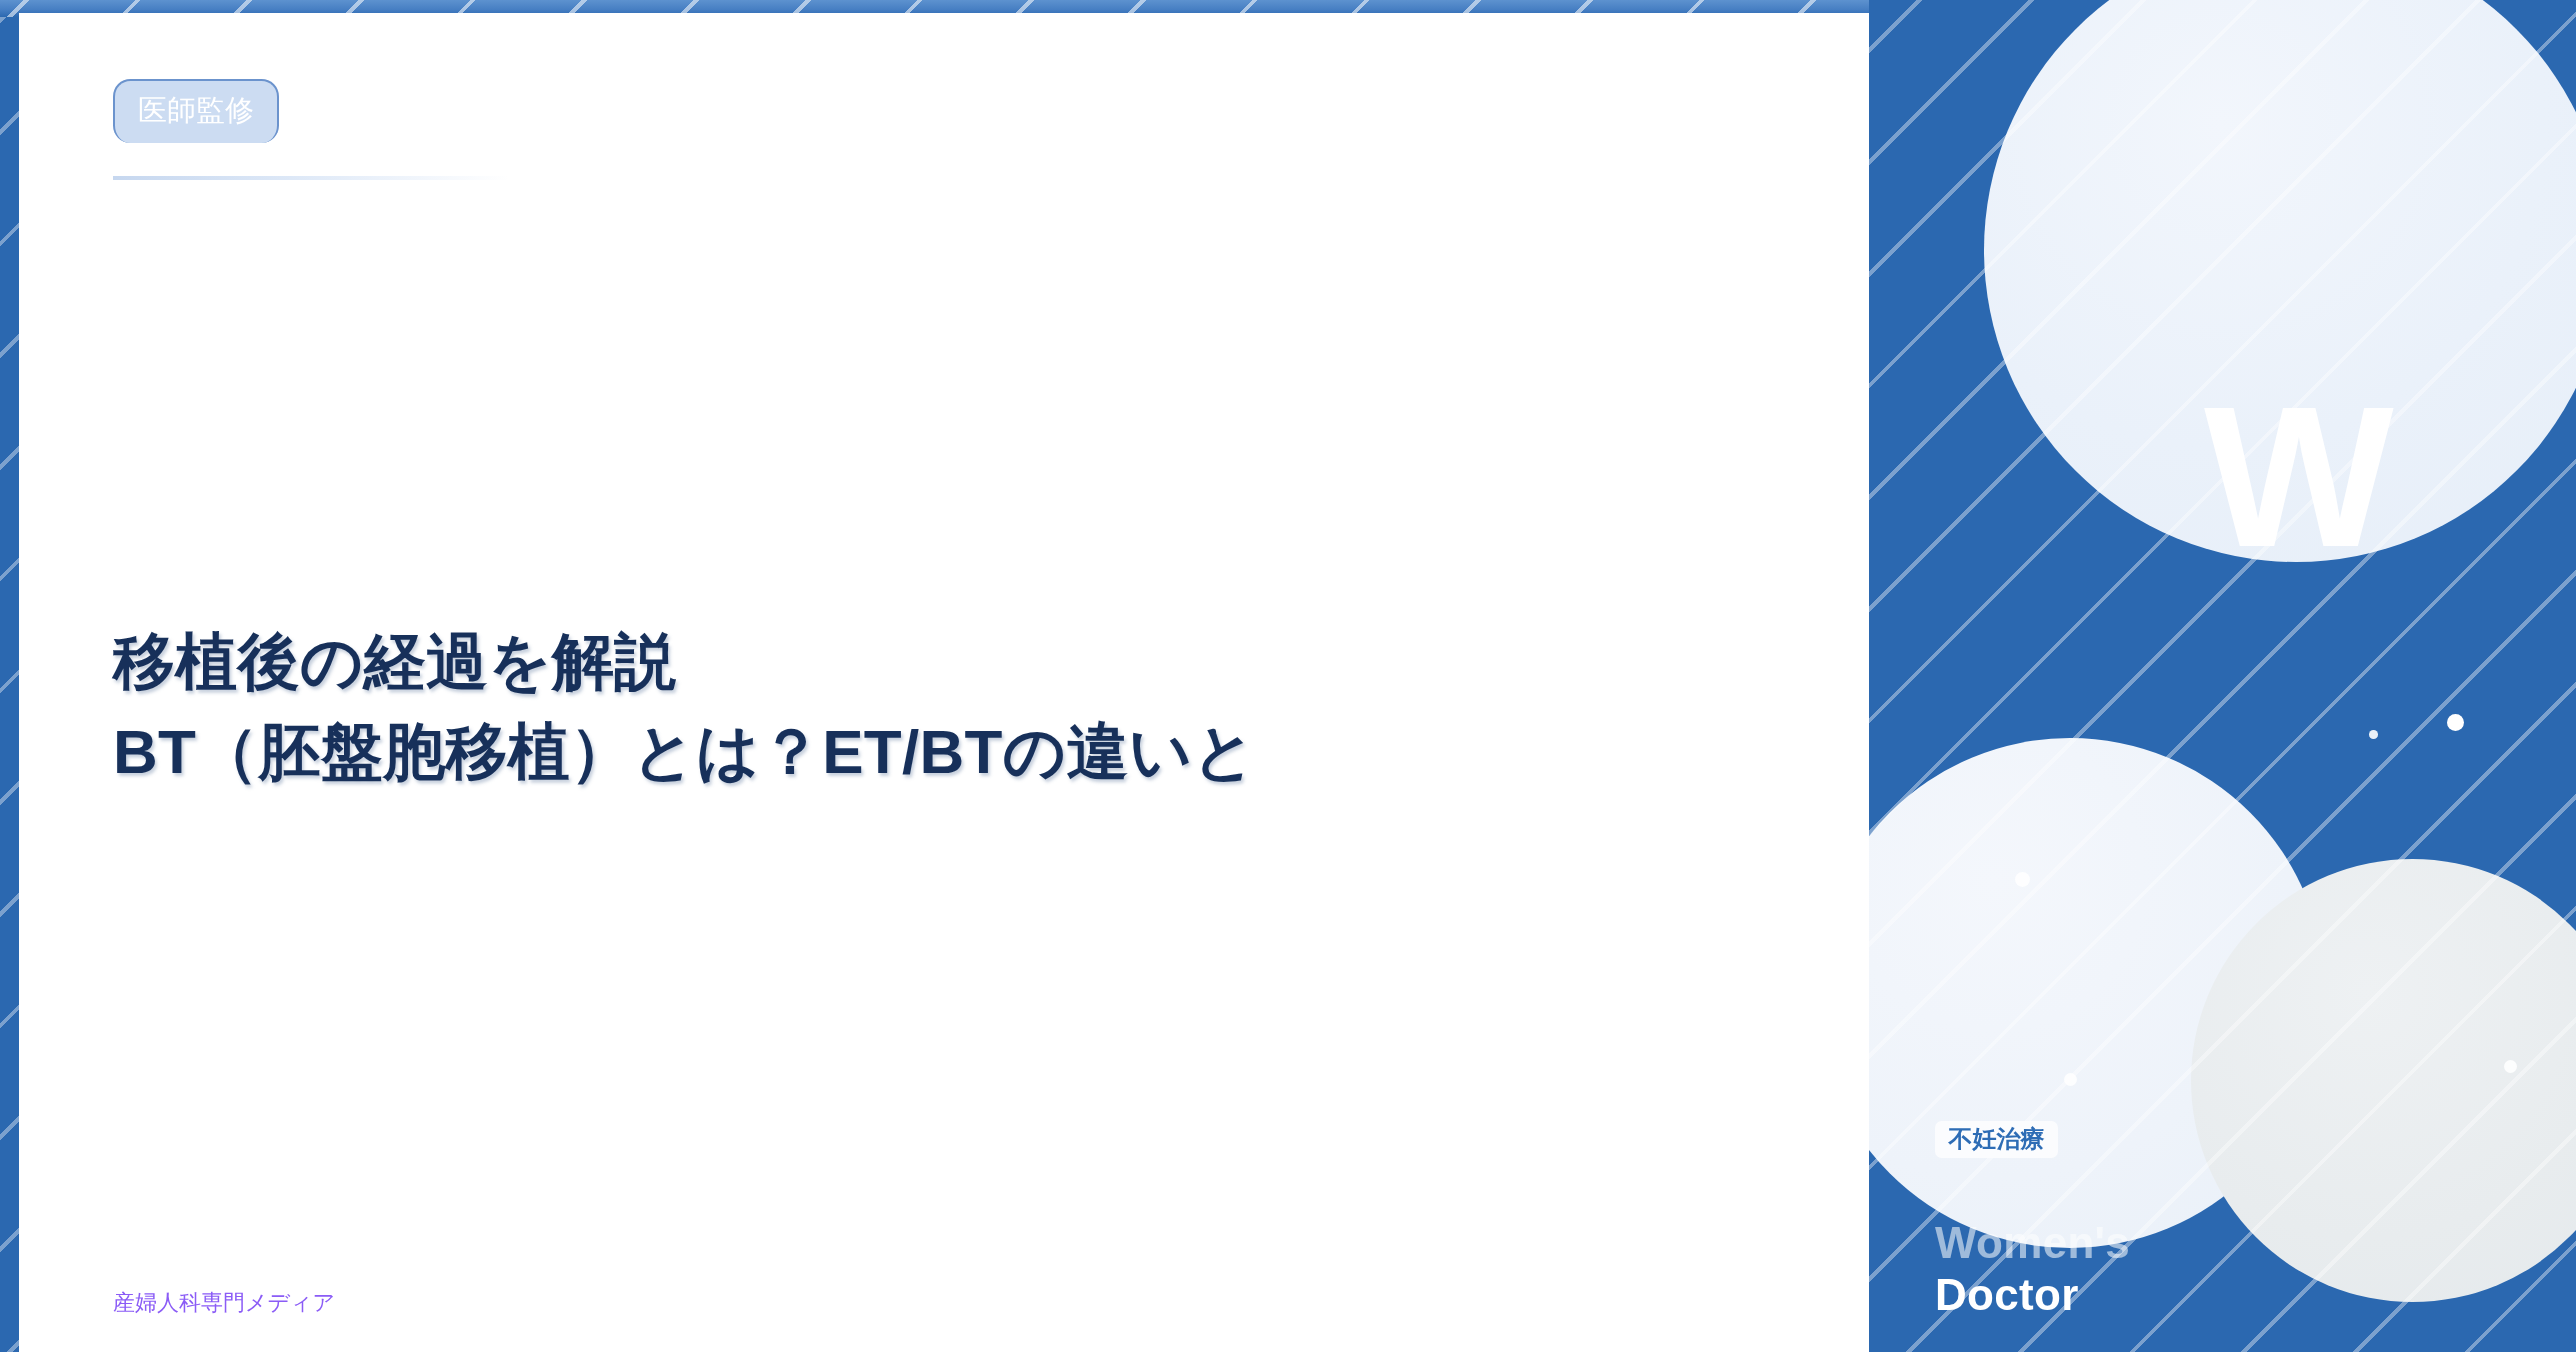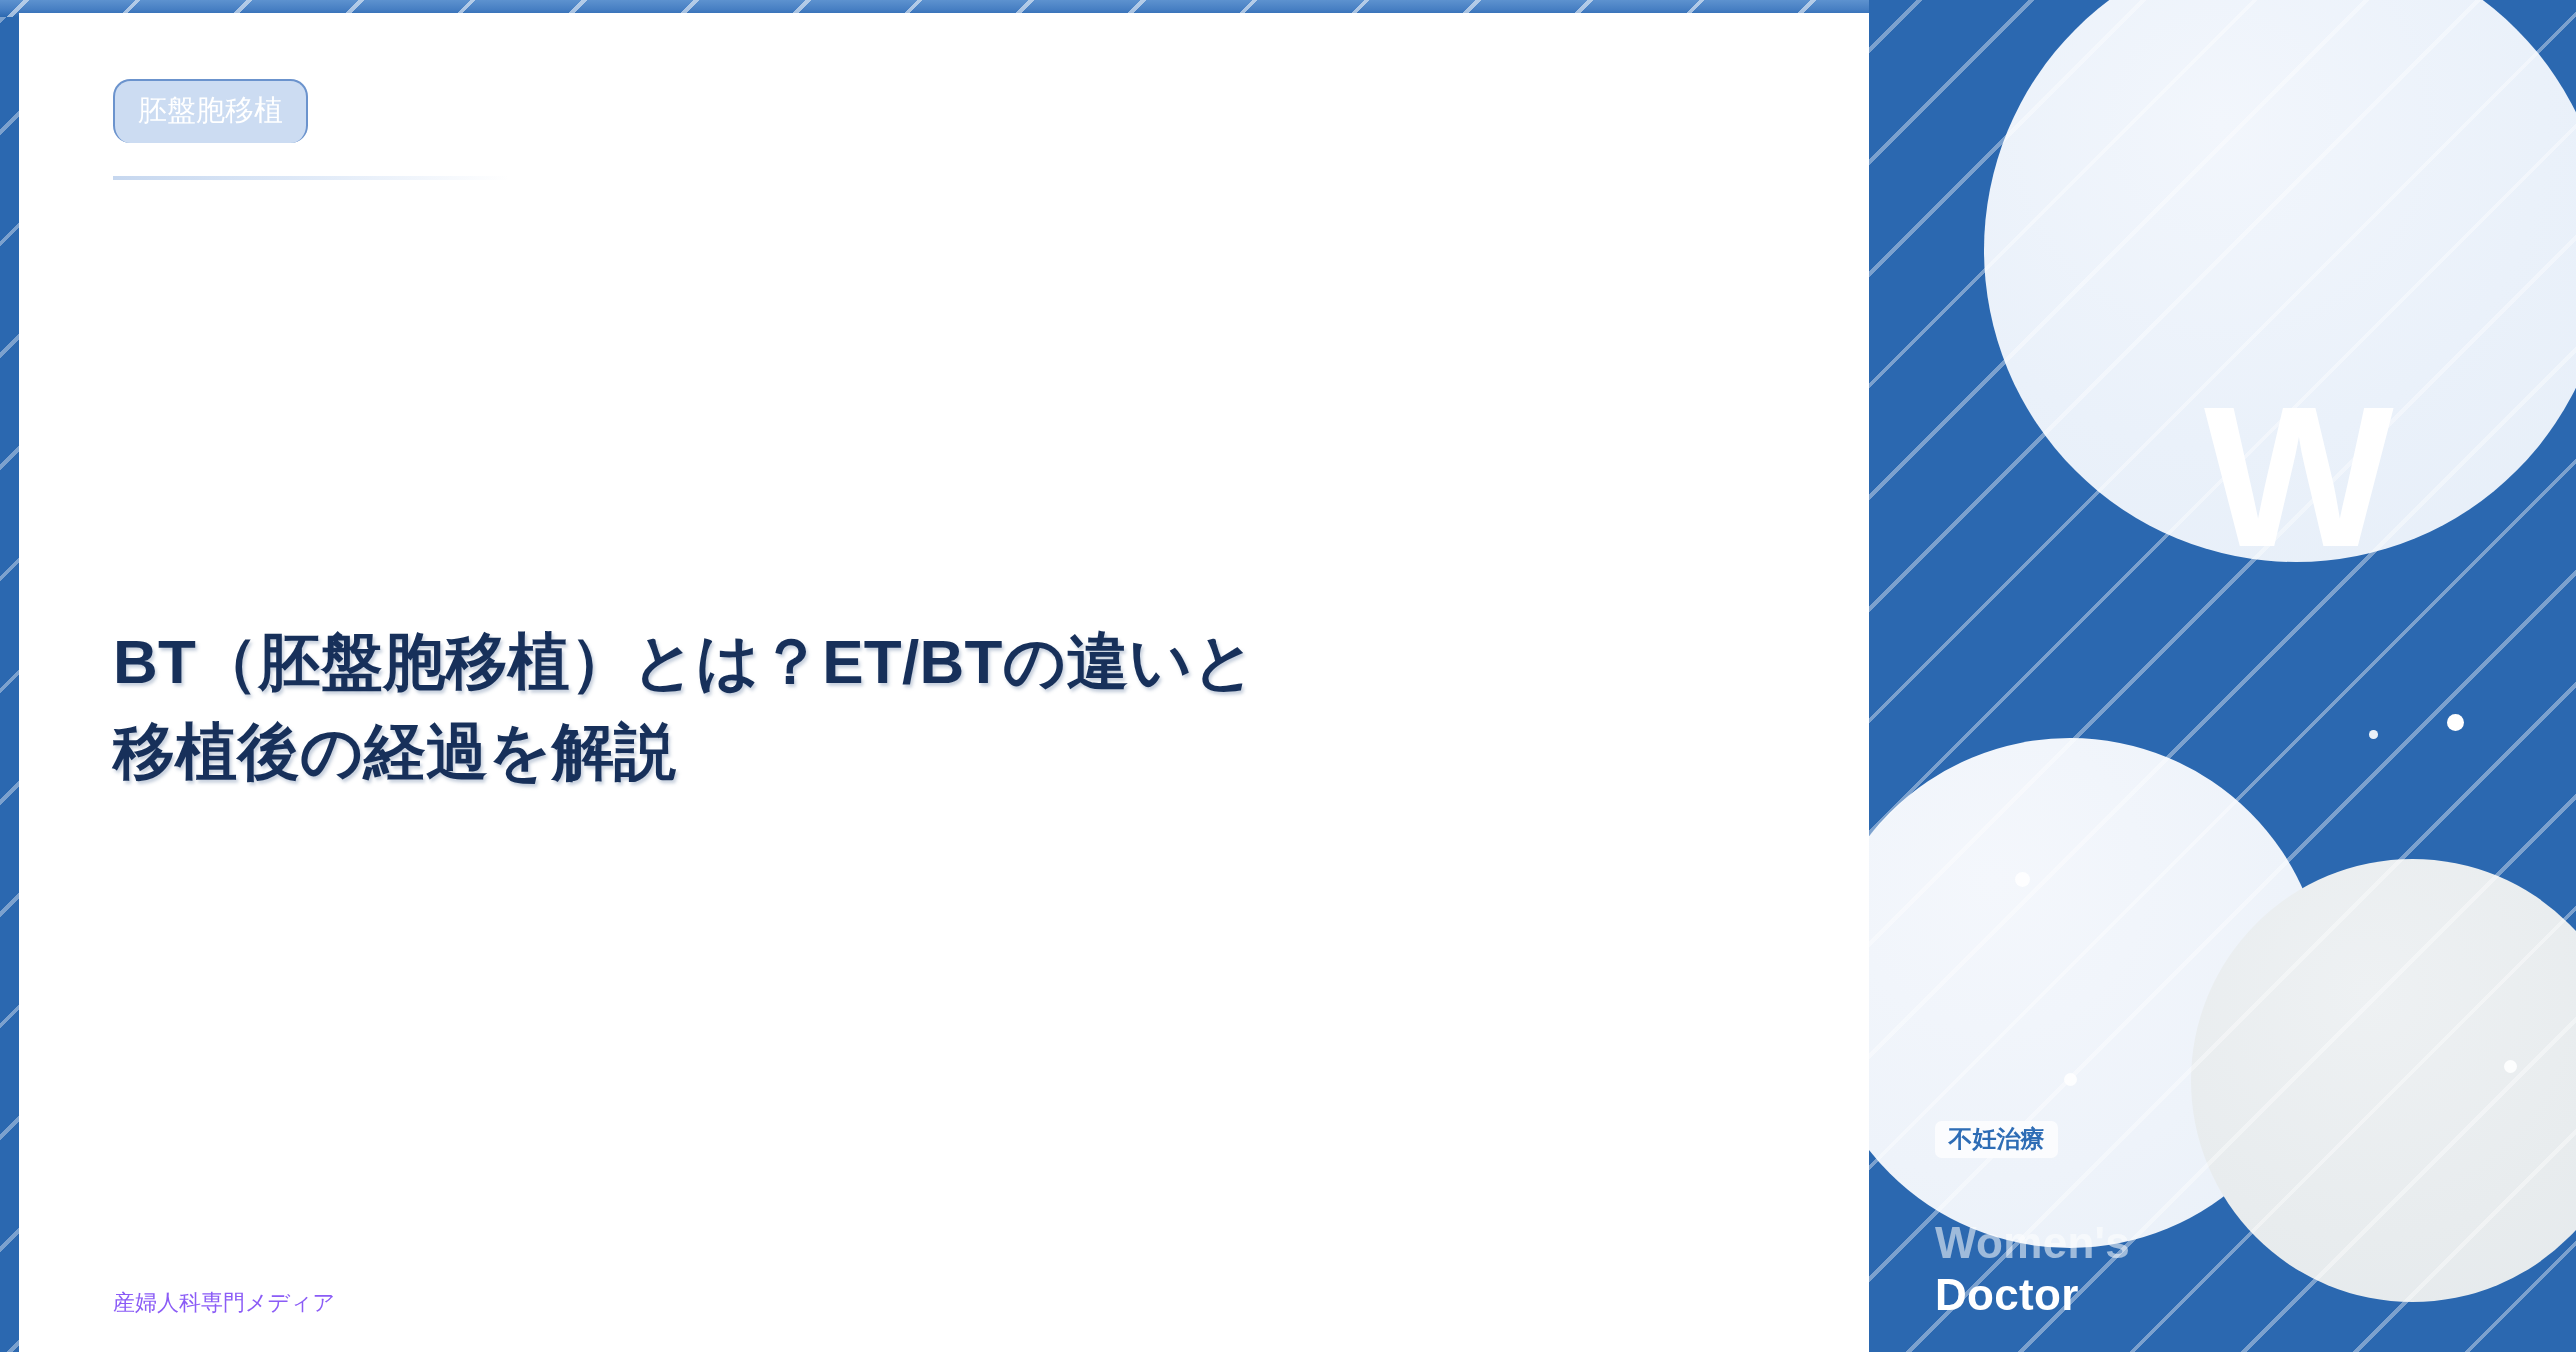--- a/index.html
+++ b/index.html
@@ -243,27 +243,27 @@
       <div class="brand-name">
         <div class="brand-line-1">Women's</div>
         <div class="brand-line-2">Doctor</div>
       </div>
     </div>
 
   </div>
 
   <div class="card">
 
-    <div class="category-pill">胚盤胞移植</div>
+    <div class="category-pill">医師監修</div>
 
     <div class="pill-underline"></div>
 
     <div class="headline">
+      <span class="headline-line">移植後の経過を解説</span>
       <span class="headline-line">BT（胚盤胞移植）とは？ET/BTの違いと</span>
-      <span class="headline-line">移植後の経過を解説</span>
     </div>
 
     <div class="footer-note">産婦人科専門メディア</div>
 
   </div>
 
 </div>
 
 
 </body></html>

